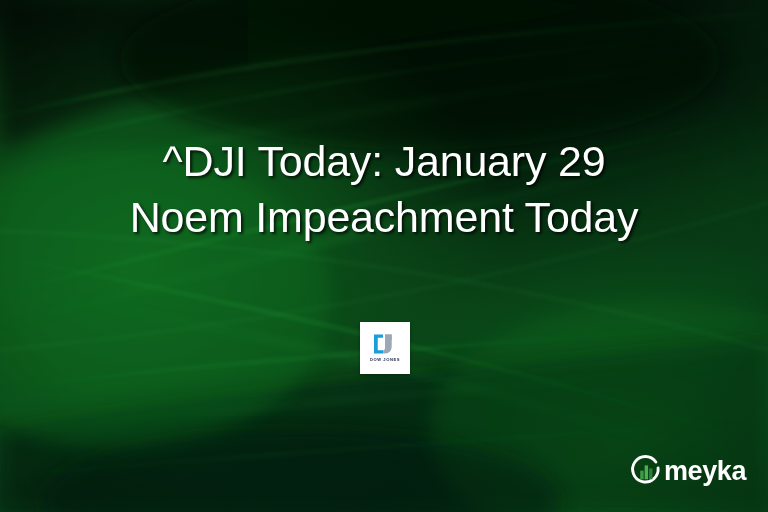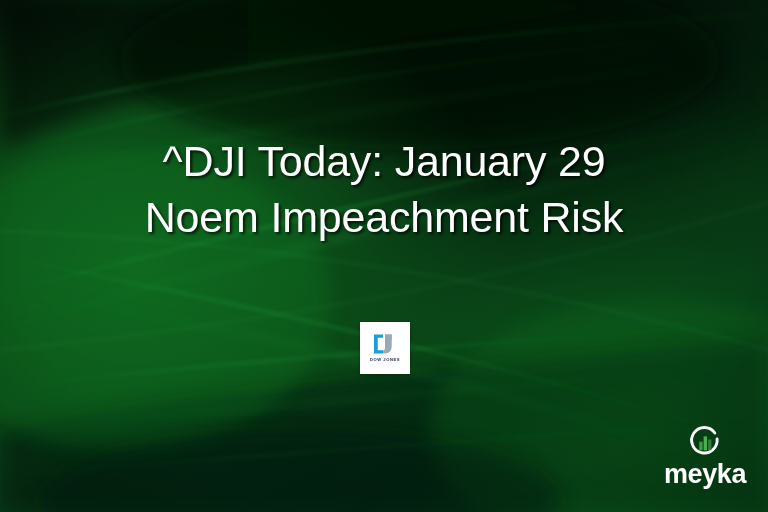--- a/index.html
+++ b/index.html
@@ -82,21 +82,20 @@
   }
 
   
   .brand {
     position: absolute;
     right: 22px;
     bottom: 24px;
     display: flex;
     align-items: center;
     gap: 2px;
-    flex-direction: column;
   }
   .brand-mark { width: 34px; height: 34px; display: block; }
   .brand-word {
     color: #ffffff;
     font-size: 27px;
     font-weight: 700;
     letter-spacing: -0.4px;
     line-height: 1;
     margin-left: -1px;
   }
@@ -166,21 +165,21 @@
     <ellipse cx="300" cy="500" rx="260" ry="70" fill="#011507" opacity="0.45" filter="url(#softest)"></ellipse>
 
     <path d="M-20,230 C200,238 480,268 790,356" stroke="#5ee27a" stroke-width="0.7" fill="none" opacity="0.30" filter="url(#soft)"></path>
     <path d="M-20,352 C220,330 500,286 790,196" stroke="#5ee27a" stroke-width="0.7" fill="none" opacity="0.25" filter="url(#soft)"></path>
   </svg>
 
   <div class="bg-vignette"></div>
 
   <h1 class="headline">
     <span class="ln">^DJI Today: January 29</span>
-    <span class="ln">Noem Impeachment Risk</span>
+    <span class="ln">Noem Impeachment Today</span>
   </h1>
 
   <div class="dj-card">
     <svg class="dj-mark" viewBox="0 0 52 44">
 
       <path d="M4,3 L4,41 L22,41 L22,34.5 L11.5,34.5 L11.5,9.5 L22,9.5 L22,3 Z" fill="#1a9ddb"></path>
       <path d="M22,3 L22,9.5 L26,9.5 L26,34.5 L22,34.5 L22,41 L26.5,41 C33,41 37,35.5 37,22 C37,8.5 33,3 26.5,3 Z" fill="#1a9ddb" opacity="0"></path>
 
       <path d="M26,3 L26,30 C26,33 24.4,34.6 22.2,34.6 L22.2,41 L26.6,41 C34.2,41 39.4,35.4 39.4,26.6 L39.4,3 Z" fill="#9aa7b4"></path>
       <path d="M26,3 L39.4,3 L39.4,14 L26,14 Z" fill="#9aa7b4"></path>

